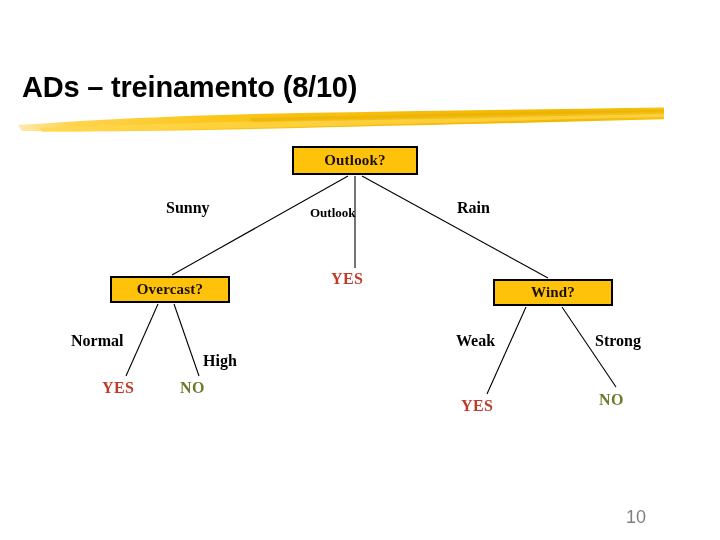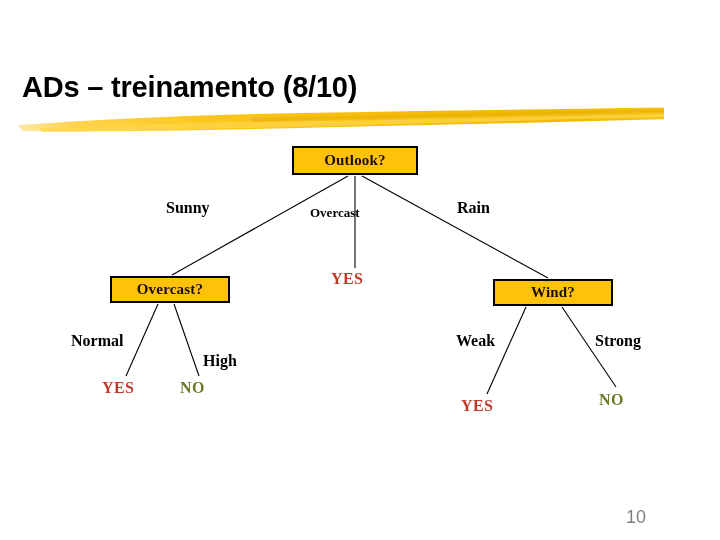--- a/index.html
+++ b/index.html
@@ -162,21 +162,21 @@
   </svg>
 
   <div id="node-outlook" class="node-box">Outlook?</div>
 
   <div id="node-humidity" class="node-box">Overcast?</div>
 
   <div id="node-wind" class="node-box">Wind?</div>
 
   <div id="label-sunny" class="edge-label">Sunny</div>
 
-  <div id="label-overcast" class="edge-label">Overcast</div>
+  <div id="label-overcast" class="edge-label">Outlook</div>
 
   <div id="label-rain" class="edge-label">Rain</div>
 
   <div id="label-normal" class="edge-label">Normal</div>
 
   <div id="label-high" class="edge-label">High</div>
 
   <div id="label-weak" class="edge-label">Weak</div>
 
   <div id="label-strong" class="edge-label">Strong</div>

